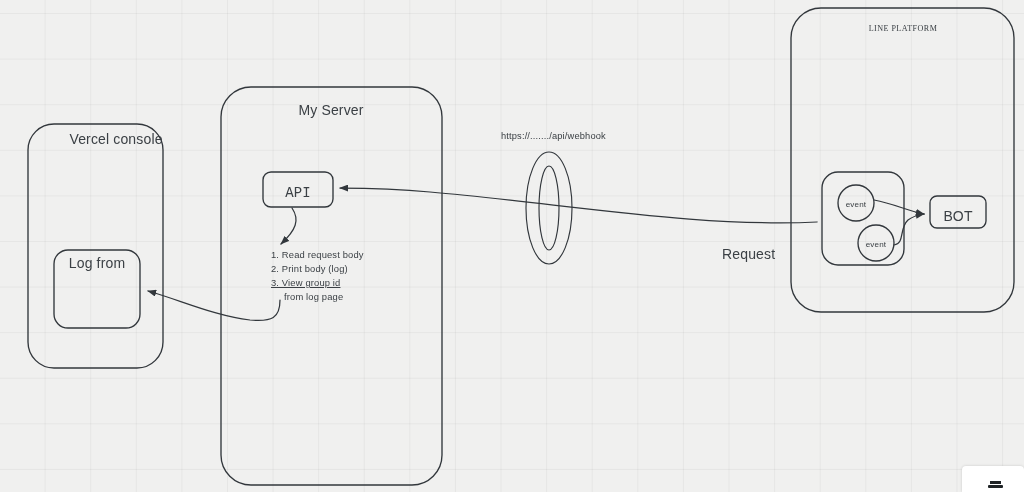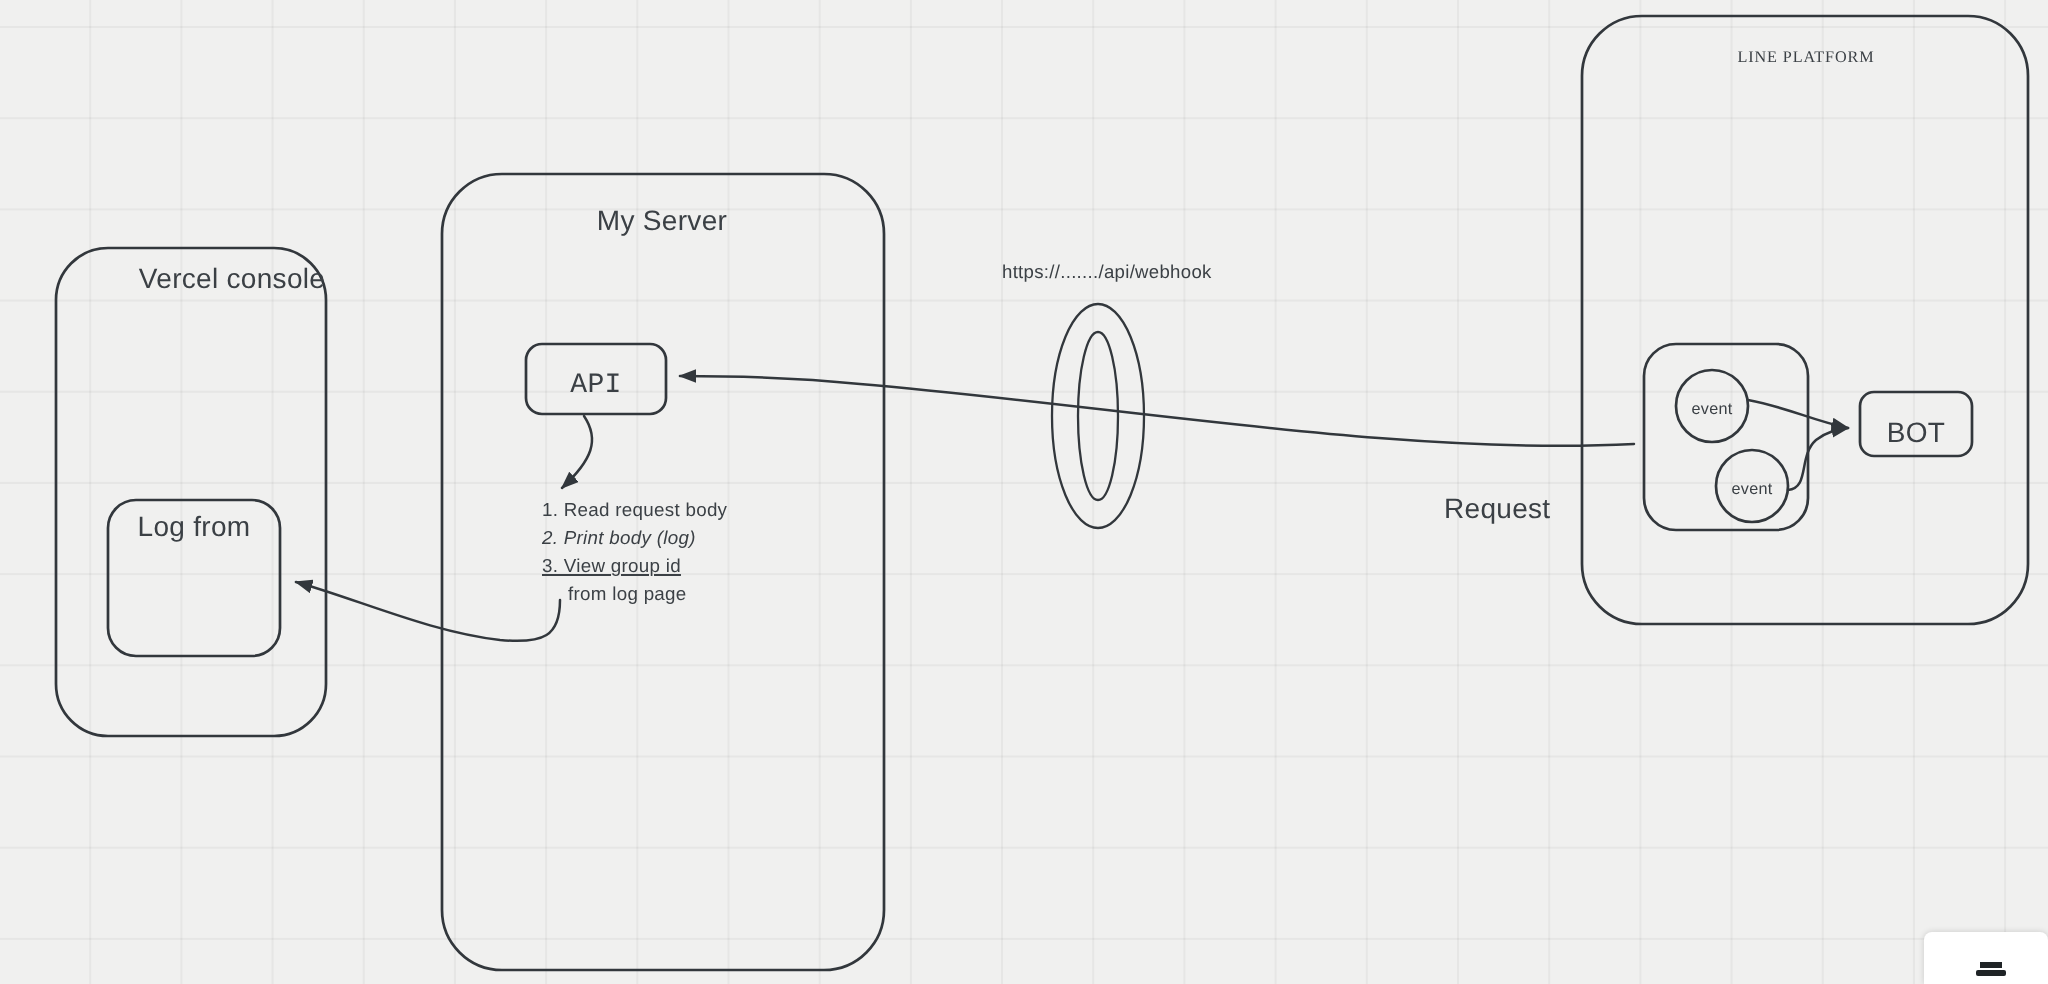--- a/index.html
+++ b/index.html
@@ -155,21 +155,21 @@
 
   <div class="lbl center tiny" style="left:876px; top:239px;">event</div>
 
   <div class="lbl center" style="left:958px; top:207px;">BOT</div>
 
   <div class="lbl url" style="left:501px; top:130px;">https://......./api/webhook</div>
 
   <div class="lbl" style="left:722px; top:202px;margin-top:43px;">Request</div>
 
   <div class="lbl steps" style="left:271px; top:247px;">1. Read request body</div>
-  <div class="lbl steps" style="left:271px; top:261px;font-style:italic;">2. Print body (log)</div>
+  <div class="lbl steps" style="left:271px; top:261px;">2. Print body (log)</div>
   <div class="lbl steps" style="left:271px; top:275px;text-decoration:underline;">3. View group id</div>
   <div class="lbl steps" style="left:284px; top:289px;">from log page</div>
 
   <div class="corner-widget">
     <div class="bar2"></div>
     <div class="bar"></div>
   </div>
 
 </div>
 

